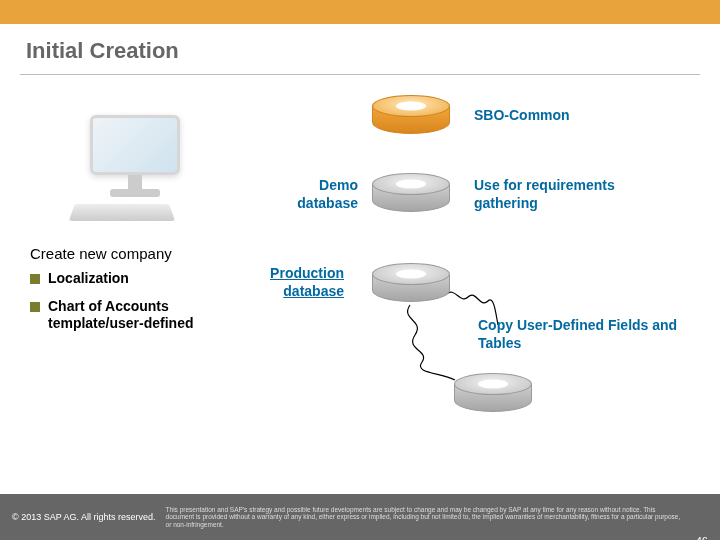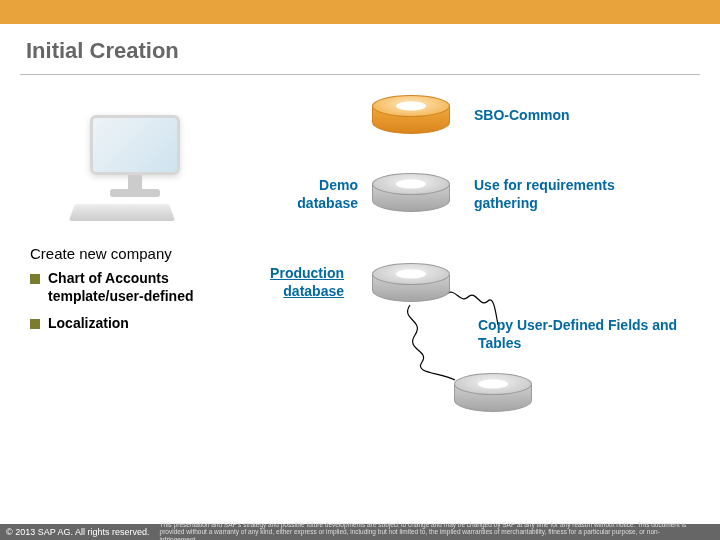--- a/index.html
+++ b/index.html
@@ -140,27 +140,27 @@
     position: absolute;
     stroke: #000;
     fill: none;
     stroke-width: 1.2;
   }
 
   .footer {
     position: absolute;
     left: 0; bottom: 0;
     width: 100%;
-    height: 16px;
+    height: 46px;
     background: #666;
     color: #fff;
     font-size: 8px;
     display: flex;
     align-items: center;
-    padding: 0 6px;
+    padding: 0 12px;
   }
   .footer .copyright { flex: 0 0 auto; font-size: 9px; }
   .footer .legal { flex: 1; padding: 0 10px; font-size: 6.5px; line-height: 1.1; color: #ddd; }
   .footer .pagenum { flex: 0 0 auto; font-size: 11px; margin-top: 48px; }
 
   
   #db-sbo { left: 372px; top: 20px; }
   #lbl-sbo { left: 474px; top: 32px; }
   #db-demo { left: 372px; top: 98px; }
   #lbl-demo-left { left: 258px; top: 102px; width: 100px; }
@@ -224,22 +224,22 @@
 
   <div id="db-test" class="db db-gray">
     <div class="top">
         <div class="hole"></div>
       </div>
     <div class="body"></div>
   </div>
 
   <div id="sec-head" class="section-head">Create new company</div>
   <ul class="bullets">
+    <li>Localization</li>
     <li>Chart of Accounts template/user-defined</li>
-    <li>Localization</li>
   </ul>
 
 </div>
 
 <div class="footer">
   <span class="copyright">© 2013 SAP AG. All rights reserved.</span>
   <span class="legal">This presentation and SAP's strategy and possible future developments are subject to change and may be changed by SAP at any time for any reason without notice. This document is provided without a warranty of any kind, either express or implied, including but not limited to, the implied warranties of merchantability, fitness for a particular purpose, or non-infringement.</span>
   <span class="pagenum">46</span>
 </div>
 

